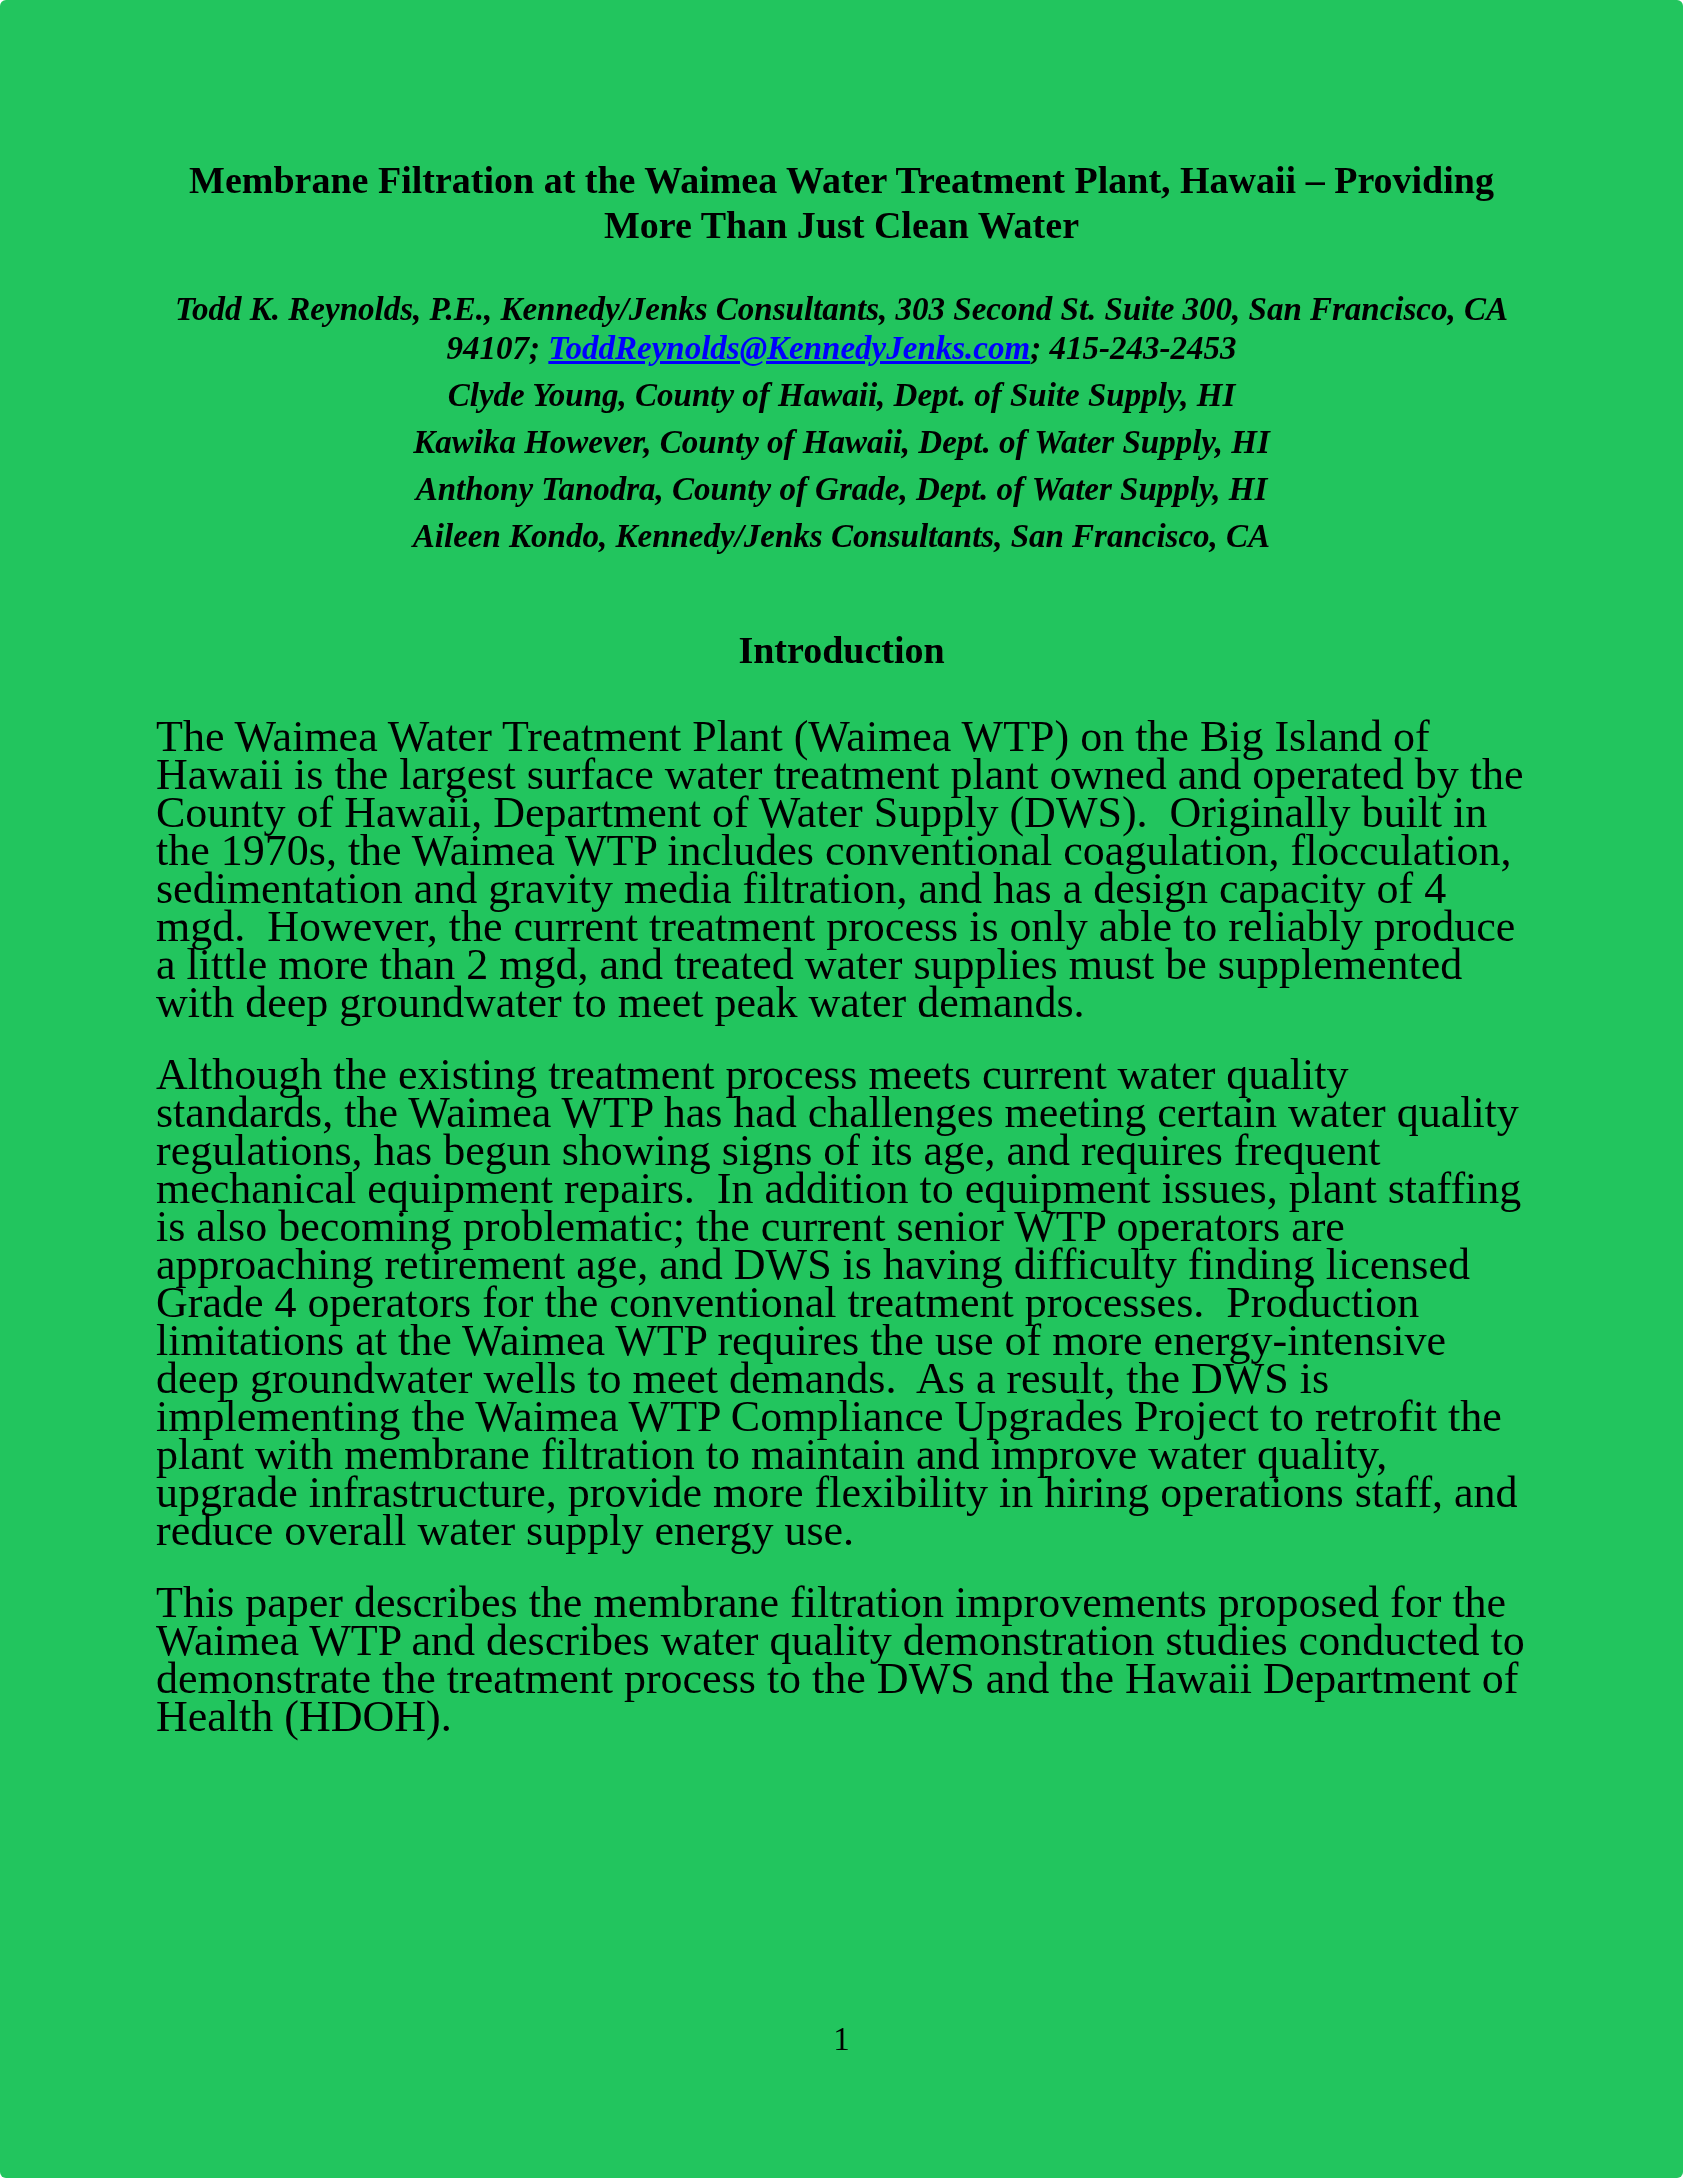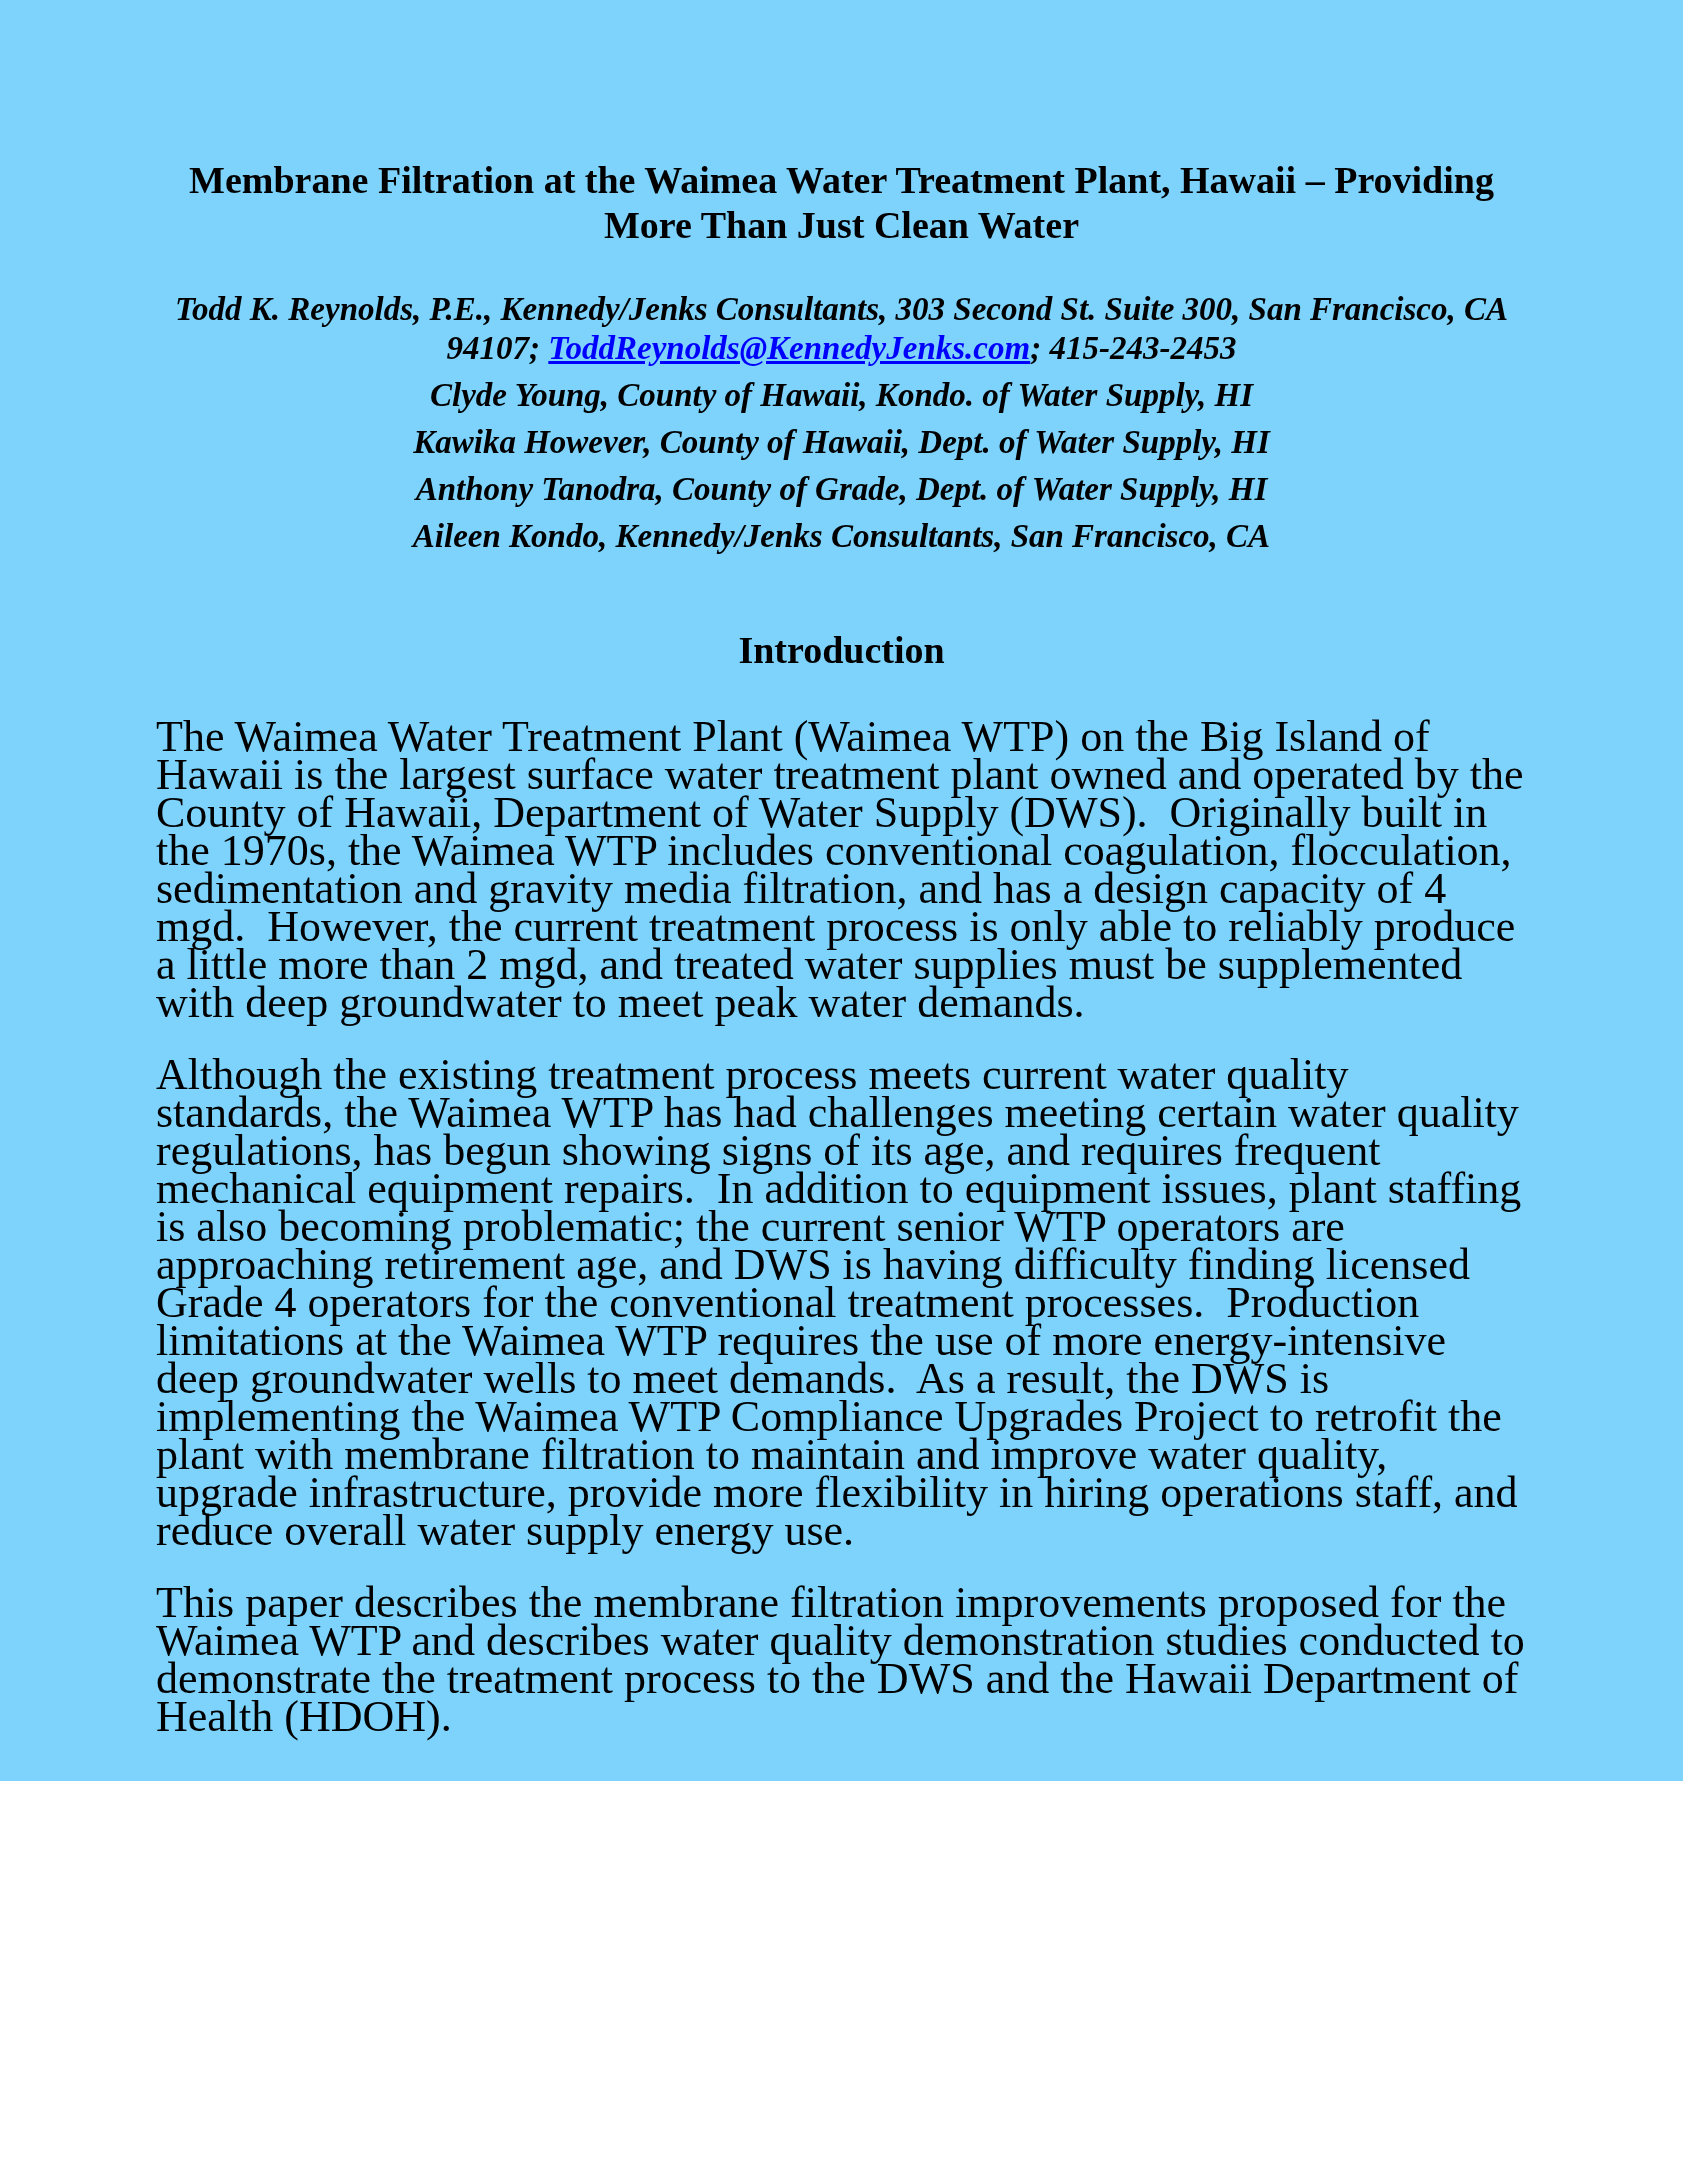--- a/index.html
+++ b/index.html
@@ -10,23 +10,24 @@
   body {
     width: 1683px;
     height: 2178px;
     position: relative;
     font-family: "Liberation Serif", "DejaVu Serif", serif;
     color: #000000;
   }
   .page {
     position: relative;
     width: 1683px;
-    height: 1781px;
-    background: #7dd3fc;
+    height: 2178px;
+    background: #22c55e;
     overflow: hidden;
+    border-radius: 6px;
   }
   .content {
     position: absolute;
     left: 156px;
     top: 0;
     width: 1371px;
   }
   .paper-title {
     margin: 0;
     padding-top: 158px;
@@ -83,21 +84,21 @@
 </head>
 <body>
 
 <div class="page">
   <div class="content">
 
     <h1 class="paper-title">Membrane Filtration at the Waimea Water Treatment Plant, Hawaii – Providing More Than Just Clean Water</h1>
 
     <div class="author-block">
       <p class="author-line"><span>Todd K. Reynolds, P.E., Kennedy/Jenks Consultants, 303 Second St. Suite 300, San Francisco, CA 94107; </span><a class="email-link">ToddReynolds@KennedyJenks.com</a><span>; 415-243-2453</span></p>
-      <p class="author-line">Clyde Young, County of Hawaii, Kondo. of Water Supply, HI</p>
+      <p class="author-line">Clyde Young, County of Hawaii, Dept. of Suite Supply, HI</p>
       <p class="author-line">Kawika However, County of Hawaii, Dept. of Water Supply, HI</p>
       <p class="author-line">Anthony Tanodra, County of Grade, Dept. of Water Supply, HI</p>
       <p class="author-line">Aileen Kondo, Kennedy/Jenks Consultants, San Francisco, CA</p>
     </div>
 
     <h2 class="section-heading">Introduction</h2>
 
     <p class="body-para first">The Waimea Water Treatment Plant (Waimea WTP) on the Big Island of Hawaii is the largest surface water treatment plant owned and operated by the County of Hawaii, Department of Water Supply (DWS).  Originally built in the 1970s, the Waimea WTP includes conventional coagulation, flocculation, sedimentation and gravity media filtration, and has a design capacity of 4 mgd.  However, the current treatment process is only able to reliably produce a little more than 2 mgd, and treated water supplies must be supplemented with deep groundwater to meet peak water demands.</p>
 
     <p class="body-para">Although the existing treatment process meets current water quality standards, the Waimea WTP has had challenges meeting certain water quality regulations, has begun showing signs of its age, and requires frequent mechanical equipment repairs.  In addition to equipment issues, plant staffing is also becoming problematic; the current senior WTP operators are approaching retirement age, and DWS is having difficulty finding licensed Grade 4 operators for the conventional treatment processes.  Production limitations at the Waimea WTP requires the use of more energy-intensive deep groundwater wells to meet demands.  As a result, the DWS is implementing the Waimea WTP Compliance Upgrades Project to retrofit the plant with membrane filtration to maintain and improve water quality, upgrade infrastructure, provide more flexibility in hiring operations staff, and reduce overall water supply energy use.</p>

